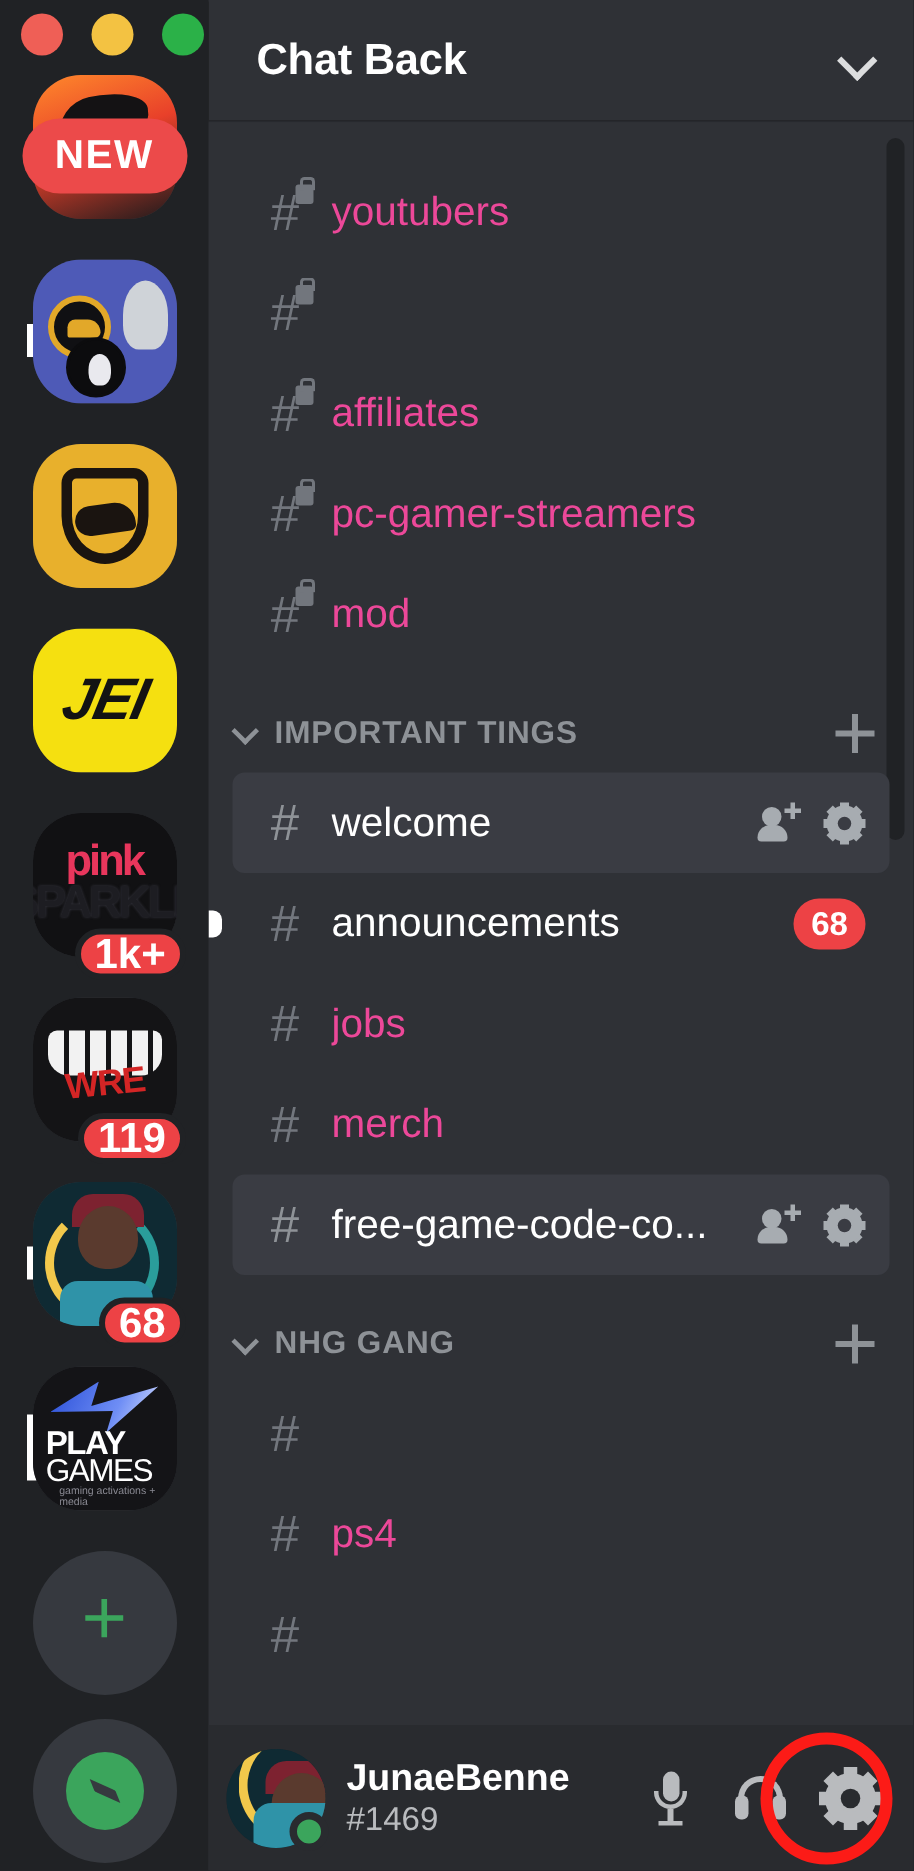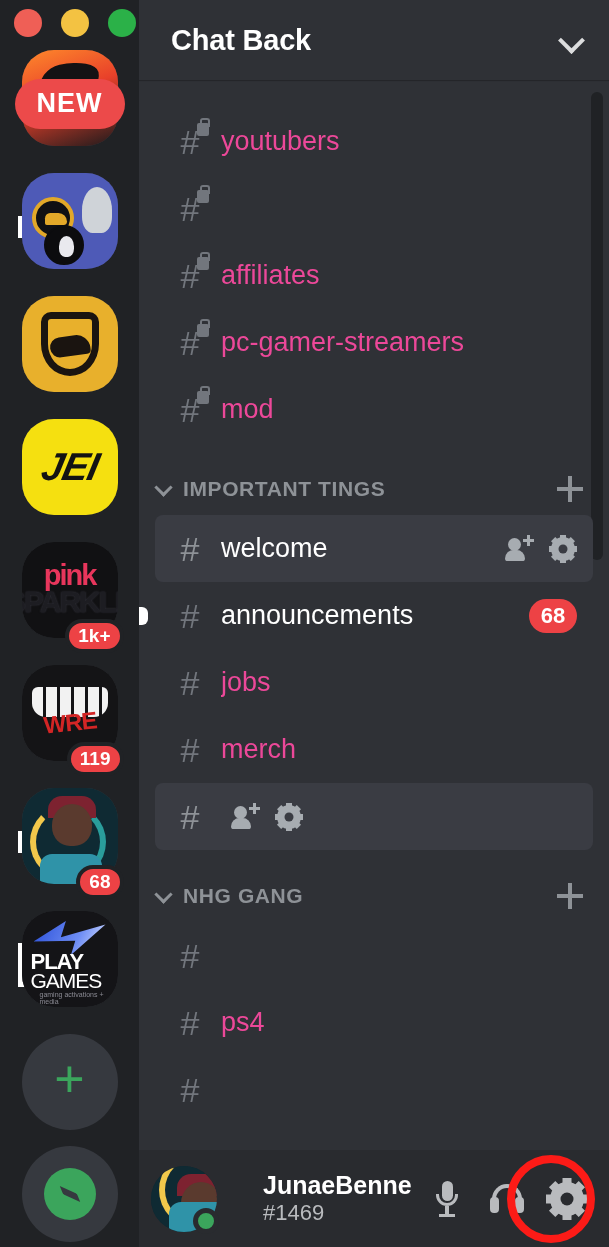--- a/index.html
+++ b/index.html
@@ -43,21 +43,21 @@
     background: #36393f;
   }
   .badge {
     position: absolute;
     right: -6px; bottom: -4px;
     min-width: 40px; height: 34px;
     padding: 0 9px;
     background: #ed4245;
     color: #fff;
     border-radius: 17px;
-    font-size: 19px; font-weight: bold;
+    font-size: 28px; font-weight: bold;
     display: flex; align-items: center; justify-content: center;
     border: 4px solid #202225;
     z-index: 5;
     margin-top: 37px;
   }
   .newpill {
     position: absolute;
     left: 50%; top: 50%; transform: translate(-50%,-50%);
     width: 110px; height: 50px;
     background: #ec4a4a;
@@ -334,21 +334,20 @@
   .cat .cplus:before { left:0; top:11px; width:26px; height:4px; }
   .cat .cplus:after { left:11px; top:0; width:4px; height:26px; }
 
   
   .userbar {
     position:absolute; left:0; bottom:0;
     width:470px; height:97px;
     background:#292b2f;
     display:flex; align-items:center;
     padding: 0 20px 0 12px;
-    gap: 32px;
   }
   .avatar-wrap { position:relative; width:66px; height:66px; flex:0 0 66px; margin-right:14px; }
   .avatar {
     width:66px; height:66px; border-radius:50%;
     overflow:hidden; position:relative; background:#0f2a33;
   }
   .status-dot {
     position:absolute; right:-2px; bottom:-2px;
     width:26px; height:26px; border-radius:50%;
     background:#3ba55c; border:5px solid #292b2f;
@@ -566,20 +565,21 @@
         <div class="cname">jobs</div>
       </div>
 
       <div class="chan">
         <div class="hash">#</div>
         <div class="cname">merch</div>
       </div>
 
       <div class="chan active">
         <div class="hash">#</div>
+        <div class="cname">free-game-code-co...</div>
         <div class="chan-actions">
           <div class="icon-invite">
             <div class="head"></div>
               <div class="body"></div>
               <div class="pl"></div>
               <div class="pl2"></div>
           </div>
           <div class="icon-gear">
             <div class="tooth t1"></div>
               <div class="tooth t2"></div>

